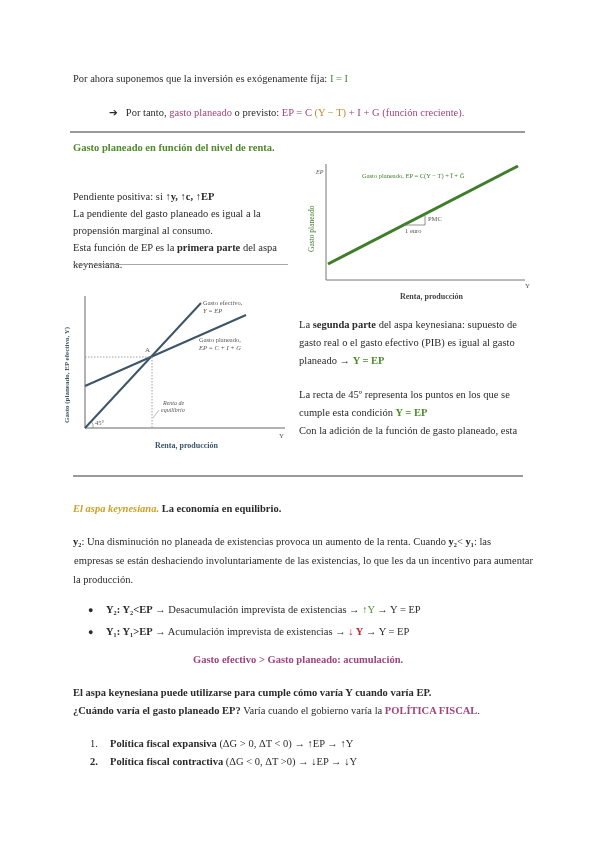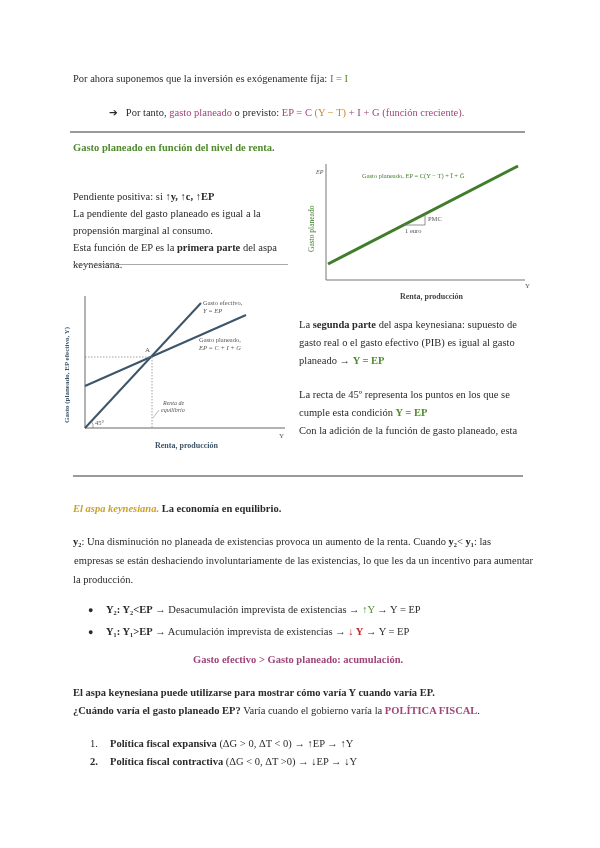--- a/index.html
+++ b/index.html
@@ -101,20 +101,20 @@
     <span class="bullet">●</span><span class="b">Y₂: Y₂&lt;EP</span><span> → Desacumulación imprevista de existencias → </span><span class="green">↑Y</span><span> → Y = EP</span>
   </div>
   <div>
     <span class="bullet">●</span><span class="b">Y₁: Y₁&gt;EP</span><span> → Acumulación imprevista de existencias → </span><span class="red b">↓ Y</span><span> → Y = EP</span>
   </div>
 </div>
 
 <div class="abs line pink b" style="left:193px;top:651px;">Gasto efectivo &gt; Gasto planeado: acumulación.</div>
 
 <div class="abs" style="left:73px;top:684px;line-height:18px;white-space:nowrap;">
-  <div class="b">El aspa keynesiana puede utilizarse para mostrar cómo varía Y cuando varía EP.</div>
+  <div class="b">El aspa keynesiana puede utilizarse para cumple cómo varía Y cuando varía EP.</div>
   <div><span class="b">¿Cuándo varía el gasto planeado EP?</span><span> Varía cuando el gobierno varía la </span><span class="pink b">POLÍTICA FISCAL</span><span>.</span></div>
 </div>
 
 <div class="abs" style="left:90px;top:735px;line-height:18px;white-space:nowrap;">
   <div><span class="num">1.</span><span class="b">Política fiscal expansiva</span><span> (ΔG &gt; 0, ΔT &lt; 0) → ↑EP → ↑Y</span></div>
   <div><span class="num b">2.</span><span class="b">Política fiscal contractiva</span><span> (ΔG &lt; 0, ΔT &gt;0) → ↓EP → ↓Y</span></div>
 </div>
 
 </body></html>

